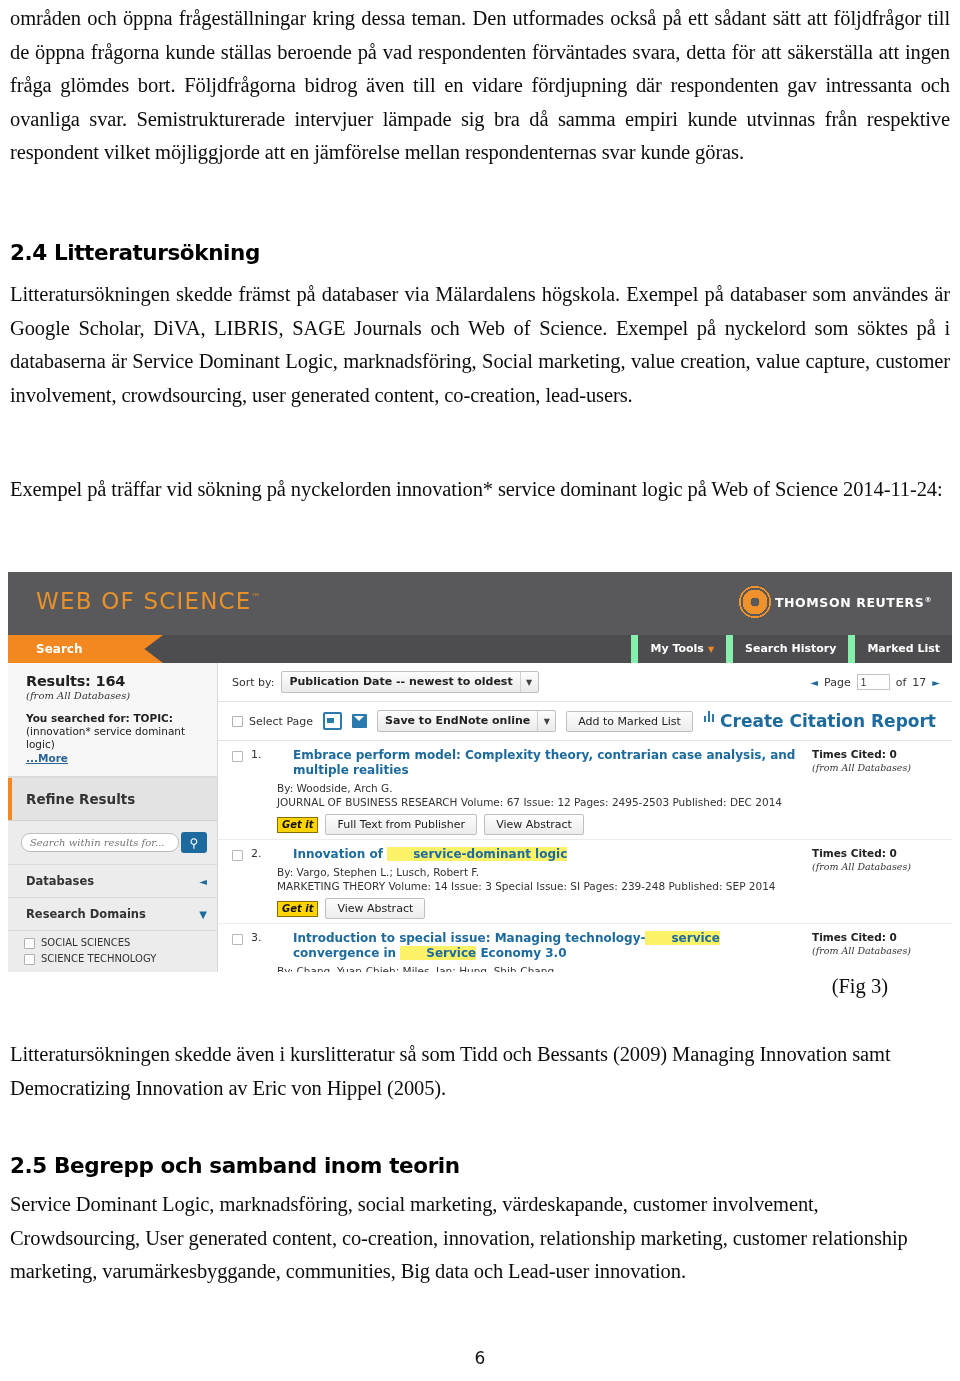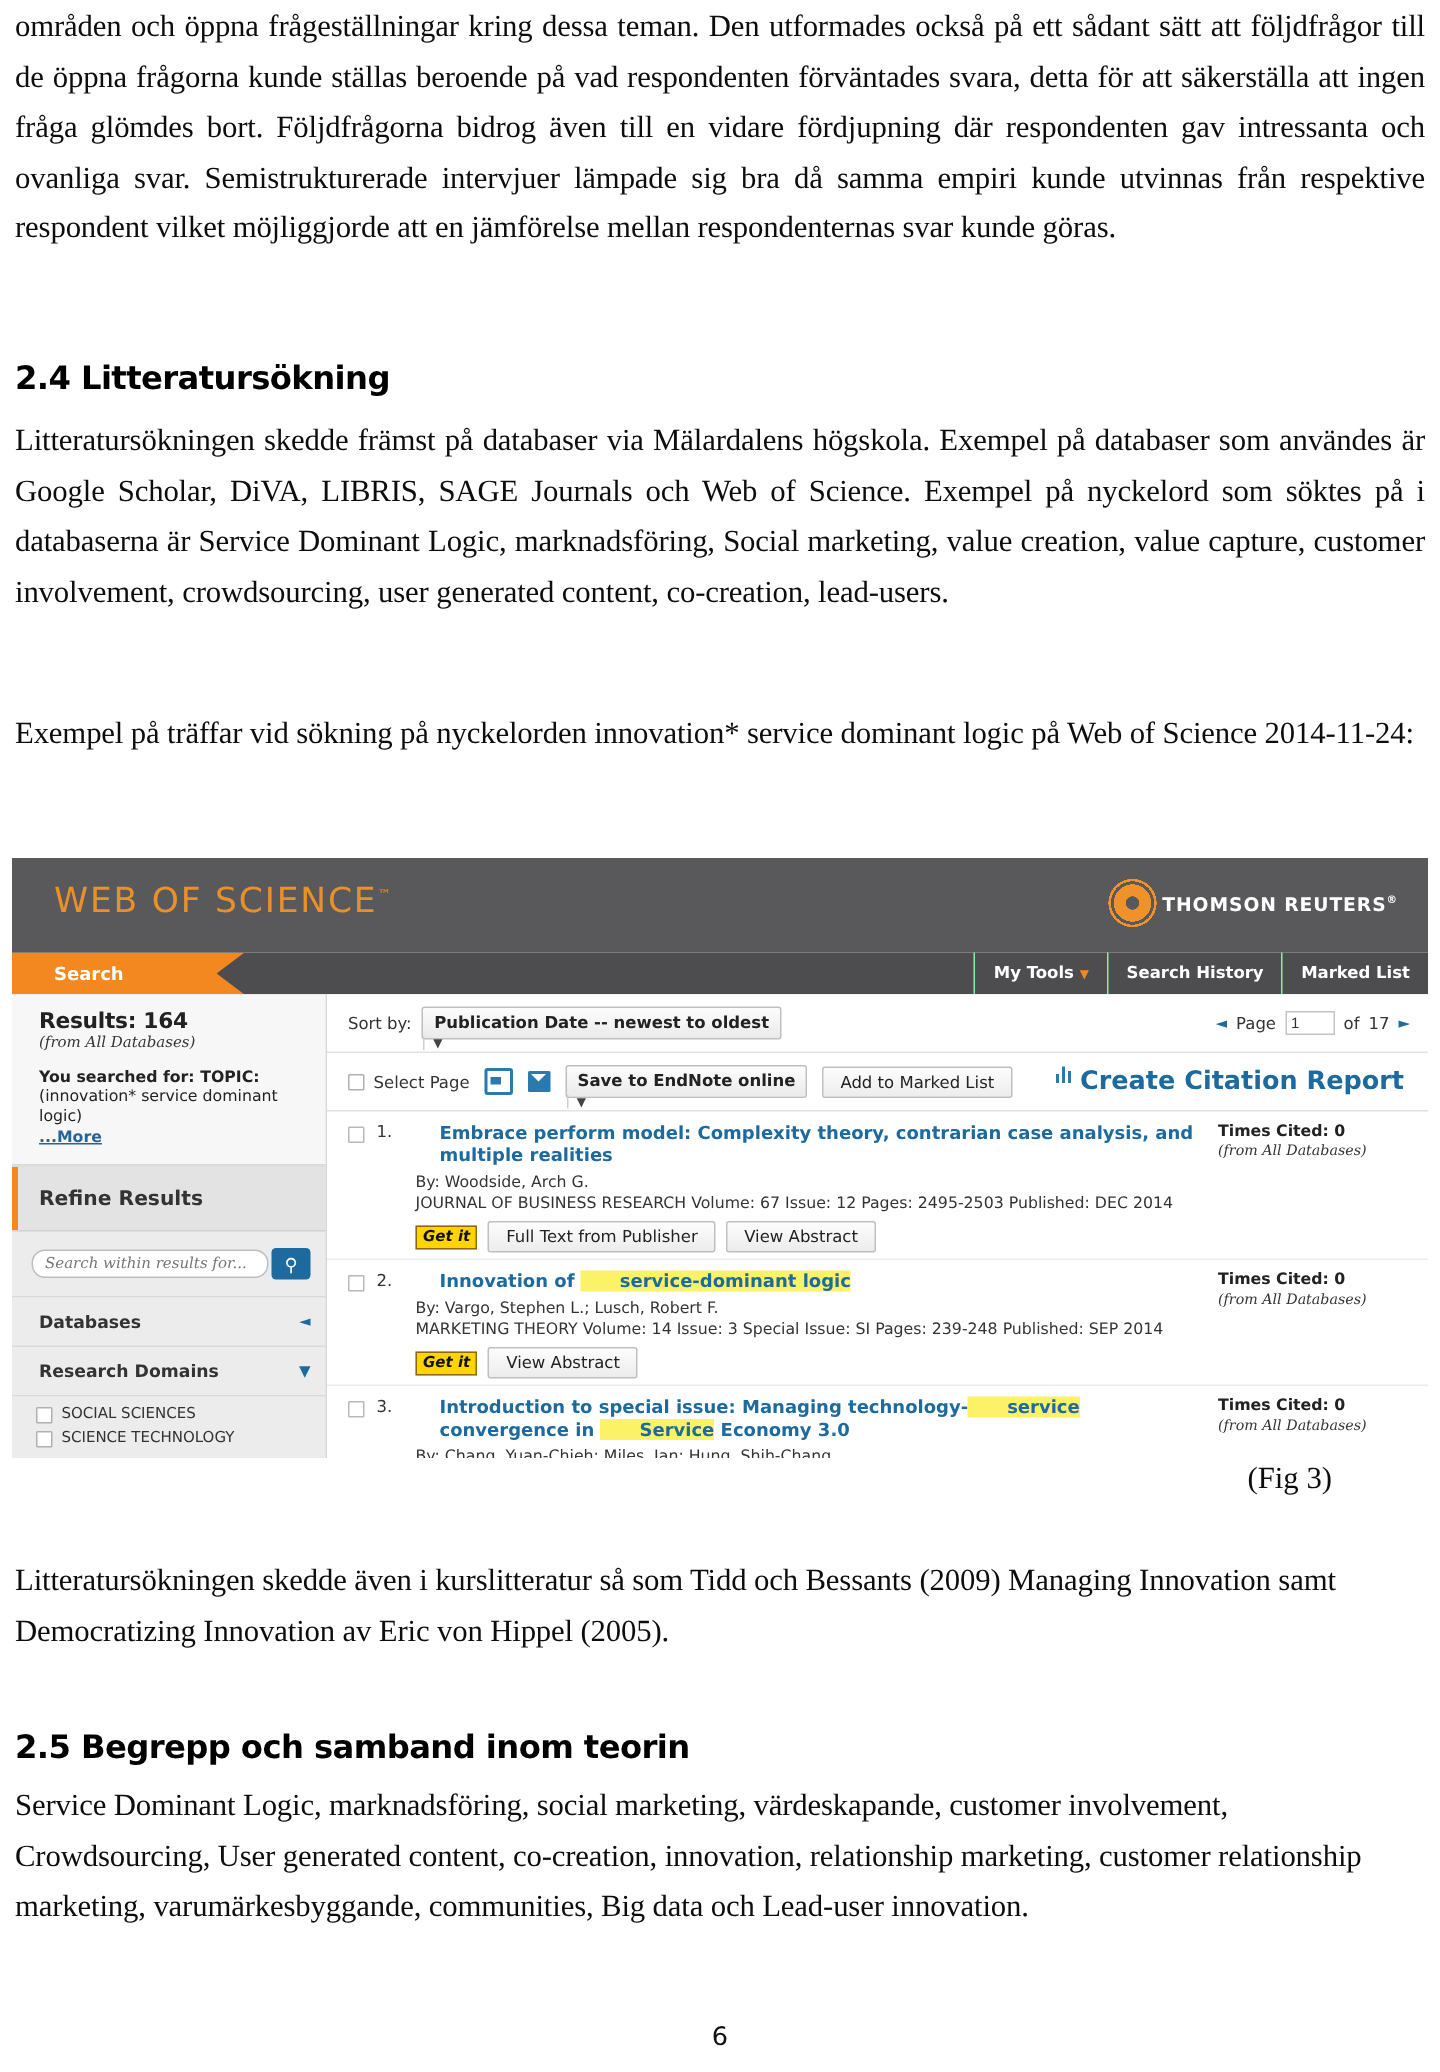--- a/index.html
+++ b/index.html
@@ -117,21 +117,21 @@
     height: 28px;
     display: flex;
     align-items: stretch;
   }
   .nav-item {
     color: #ffffff;
     font-size: 11px;
     font-weight: bold;
     line-height: 28px;
     padding: 0 12px;
-    border-left: 1px solid #86efac;
+    border-left: 7px solid #86efac;
     white-space: nowrap;
   }
   .nav-caret {
     display: inline-block;
     margin-left: 4px;
     font-size: 8px;
     color: #f2881f;
   }
 
   .wos-main {
@@ -283,21 +283,20 @@
     background: #fff;
   }
   .sort-label { font-size: 11px; color: #333; margin-right: 7px; }
   .select-box {
     display: flex;
     align-items: stretch;
     border: 1px solid #bfbfbf;
     background: linear-gradient(#fdfdfd,#eaeaea);
     border-radius: 2px;
     height: 20px;
-    flex-direction: column;
   }
   .select-text {
     font-size: 11px;
     font-weight: bold;
     color: #222;
     padding: 0 7px;
     line-height: 19px;
     white-space: nowrap;
   }
   .select-caret {

